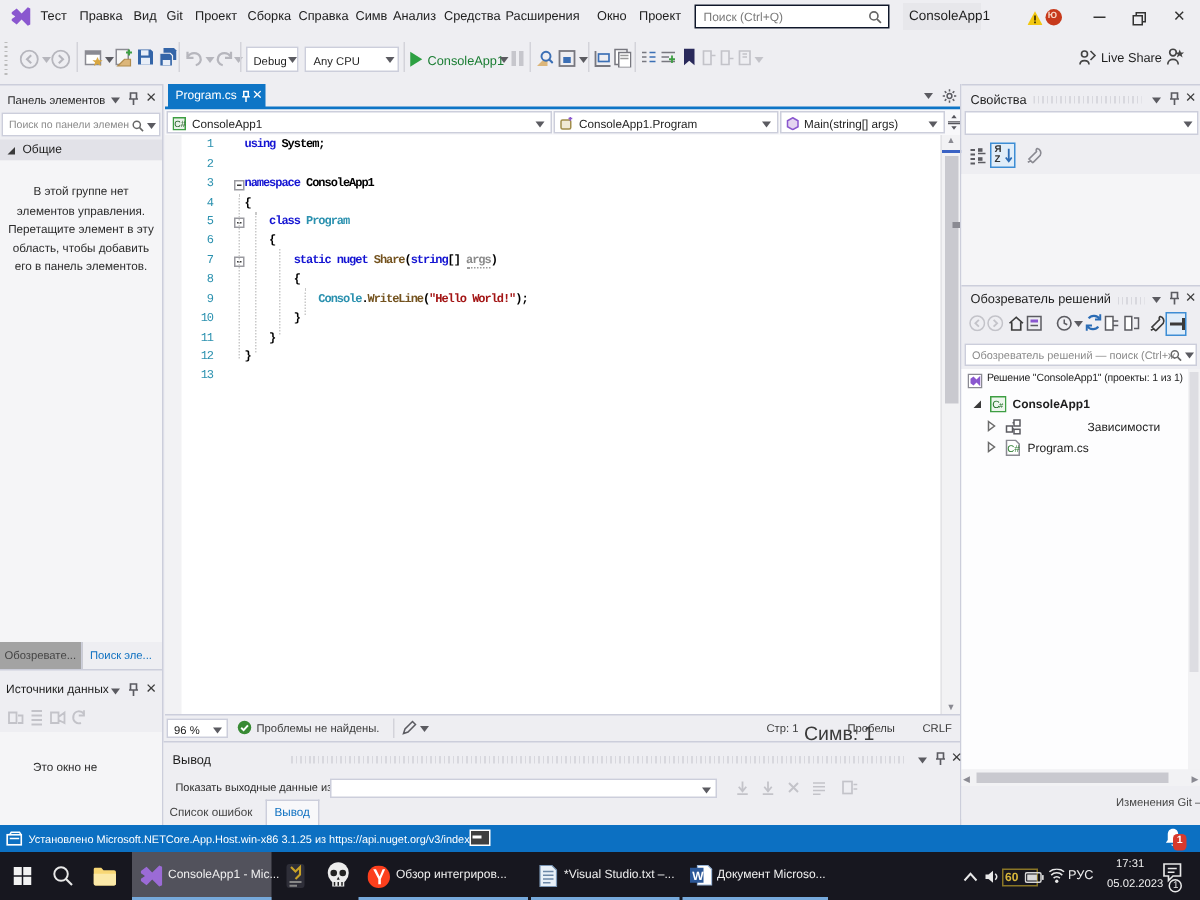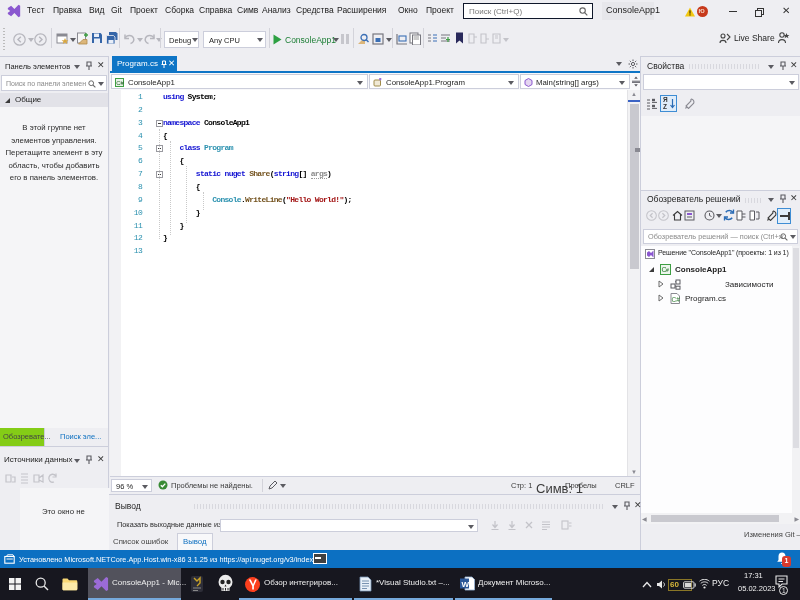--- a/index.html
+++ b/index.html
@@ -220,21 +220,21 @@
         <path d="M6 1 L6 6 L1 6 Z" fill="#3B3B3B"></path>
       </svg>
     <span class="a" style="left:15px;top:2px;font-size:8px;">Общие</span>
   </div>
 
   <div class="a" style="left:0;top:107px;width:108px;height:321px;background:#F5F5F7;">
     <div class="a" style="left:4px;top:15px;width:100px;font-size:7.8px;line-height:12.5px;text-align:center;color:#2B2B2B;">В этой группе нет элементов управления. Перетащите элемент в эту область, чтобы добавить его в панель элементов.</div>
   </div>
 
   <div class="a" style="left:0;top:428px;width:108px;height:18px;background:#EEEEF2;">
-    <div class="a" style="left:0;top:0;width:45px;height:18px;background:#84cc16;border-right:1px solid #CCCEDB;">
+    <div class="a" style="left:0;top:0;width:55px;height:18px;background:#a3a3a3;border-right:1px solid #CCCEDB;">
       <span class="a" style="left:3px;top:4px;font-size:7.5px;color:#444;">Обозревате...</span>
     </div>
     <span class="a" style="left:60px;top:4px;font-size:7.5px;color:#0E70C0;">Поиск эле...</span>
   </div>
 
   <div class="a" style="left:0;top:446px;width:108px;height:104px;background:#EEEEF2;border-top:1px solid #CCCEDB;">
     <span class="a" style="left:4px;top:8px;font-size:8px;">Источники данных</span>
     <span class="tri a" style="left:74px;top:12px;"></span>
     <svg class="a" style="left:85px;top:8px;" width="8" height="10" viewBox="0 0 8 10">
         <path d="M2 1 L6 1 L6 5 L2 5 Z M1 5 L7 5 M4 5 L4 9" stroke="#5B5B61" fill="none" stroke-width="1.1"></path>
@@ -248,21 +248,21 @@
         <path d="M2 1 L9 1 M2 4 L9 4 M2 7 L9 7 M2 10 L9 10" stroke="#C3C3C9" stroke-width="1.2"></path>
       </svg>
     <svg class="a" style="left:33px;top:26px;" width="11" height="11" viewBox="0 0 11 11">
         <path d="M1 2 L6 2 L6 9 L1 9 Z M6 5 L10 2 L10 9 L6 7" stroke="#C3C3C9" fill="none" stroke-width="1.2"></path>
       </svg>
     <svg class="a" style="left:47px;top:26px;" width="11" height="11" viewBox="0 0 11 11">
         <path d="M9 3 C7 0.5, 3 0.5, 2 4 C1 7.5, 4 10, 7 9" fill="none" stroke="#C3C3C9" stroke-width="1.3"></path>
         <path d="M9 0.5 L9 4 L5.5 4" fill="none" stroke="#C3C3C9" stroke-width="1.2"></path>
       </svg>
 
-    <div class="a" style="left:0;top:41px;width:108px;height:63px;background:#F5F5F7;margin-left:20px;">
+    <div class="a" style="left:0;top:41px;width:108px;height:63px;background:#F5F5F7;">
       <span class="a" style="left:22px;top:19px;font-size:7.8px;color:#2B2B2B;">Это окно не</span>
     </div>
   </div>
 </div>
 
 <div id="editor">
 
   <div class="a" style="left:112px;top:56px;width:65px;height:16px;background:#0E75C6;">
     <span class="a" style="left:5px;top:3px;font-size:8px;color:#fff;">Program.cs</span>
     <svg class="a" style="left:48px;top:4px;" width="8" height="9" viewBox="0 0 8 9">

